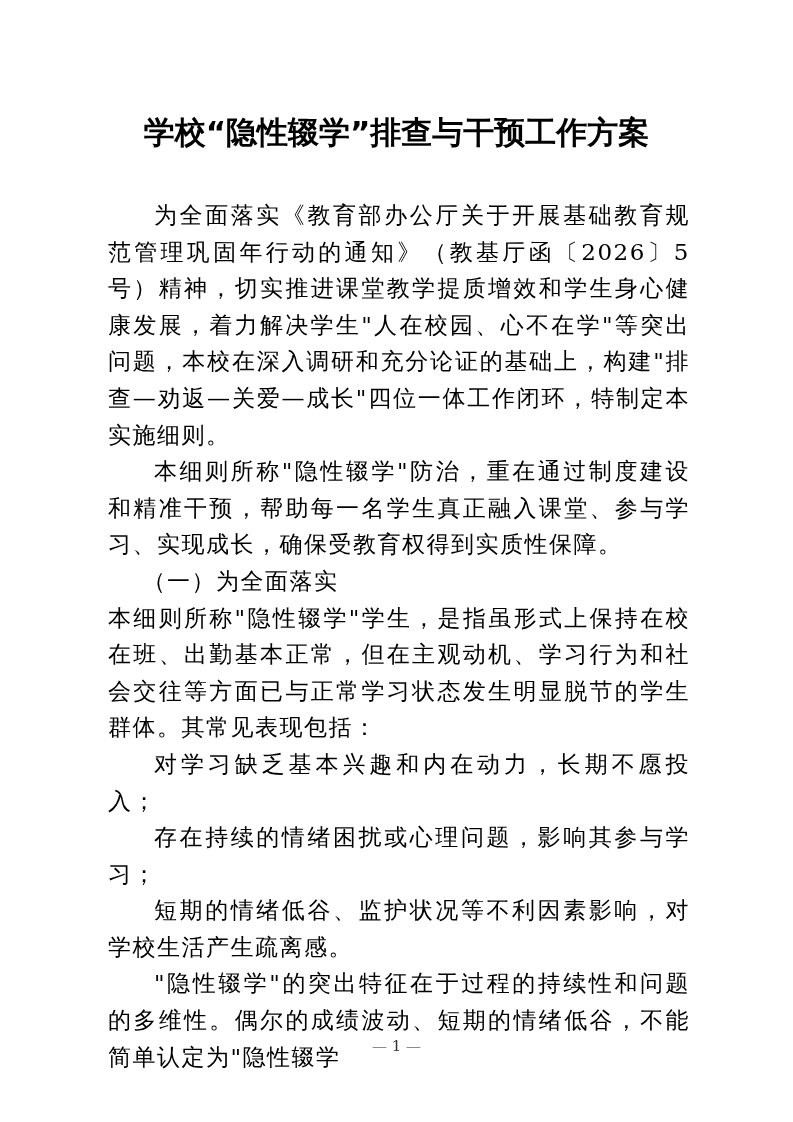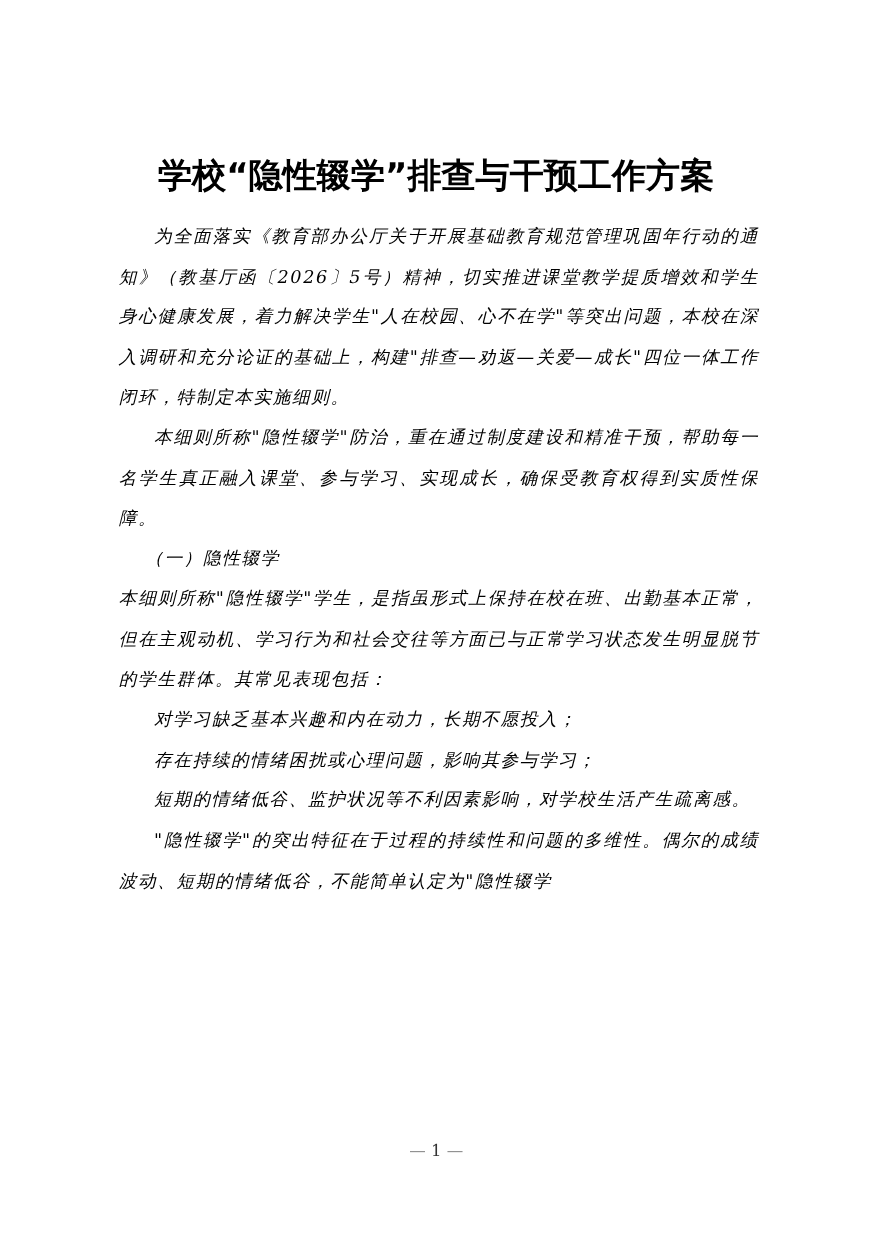--- a/index.html
+++ b/index.html
@@ -2,47 +2,46 @@
 <html><head>
   <meta charset="utf-8">
   <style>
     html, body { margin: 0; padding: 0; background: #ffffff; }
     body { width: 793px; height: 1122px; position: relative; overflow: hidden; color: #000; }
     .page { position: absolute; left: 0; top: 0; width: 793px; height: 1122px; background: #fff; }
     .title {
       position: absolute; left: 0; top: 112px; width: 793px; text-align: center;
       font-family: "DejaVu Sans", sans-serif; font-weight: bold; font-size: 31px; line-height: 40px;
       letter-spacing: 0px;
-      margin-top: 28px;
     }
     .body {
       position: absolute; left: 108px; top: 197px; width: 582px;
-      font-family: "DejaVu Serif", serif; font-size: 16px; line-height: 36.6px;
-      letter-spacing: 1.5px; text-align: justify; font-style: italic;
+      font-family: "DejaVu Serif", serif; font-size: 23px; line-height: 36.6px;
+      letter-spacing: 1.5px; text-align: justify;
     }
     .body p { margin: 0; }
     .indent { text-indent: 2em; }
     .h1 { font-family: "DejaVu Sans", sans-serif; font-weight: bold; text-indent: 2em; letter-spacing: 0.5px; }
     .h2 { text-indent: 1.5em; }
     .footer {
       position: absolute; left: 0; top: 1037px; width: 793px; text-align: center;
       font-family: "DejaVu Serif", serif; font-size: 15px; color: #333;
     }
     .footer .dash { color: #888; }
   </style>
 </head>
 <body>
 
 <div class="page">
   <div class="title">学校“隐性辍学”排查与干预工作方案</div>
 
   <div class="body">
     <p class="indent">为全面落实《教育部办公厅关于开展基础教育规范管理巩固年行动的通知》（教基厅函〔2026〕5号）精神，切实推进课堂教学提质增效和学生身心健康发展，着力解决学生"人在校园、心不在学"等突出问题，本校在深入调研和充分论证的基础上，构建"排查—劝返—关爱—成长"四位一体工作闭环，特制定本实施细则。</p>
     <p class="indent">本细则所称"隐性辍学"防治，重在通过制度建设和精准干预，帮助每一名学生真正融入课堂、参与学习、实现成长，确保受教育权得到实质性保障。</p>
-    <p class="h2">（一）隐性辍学</p>
+    <p class="h2">（一）为全面落实</p>
     <p>本细则所称"隐性辍学"学生，是指虽形式上保持在校在班、出勤基本正常，但在主观动机、学习行为和社会交往等方面已与正常学习状态发生明显脱节的学生群体。其常见表现包括：</p>
     <p class="indent">对学习缺乏基本兴趣和内在动力，长期不愿投入；</p>
     <p class="indent">存在持续的情绪困扰或心理问题，影响其参与学习；</p>
     <p class="indent">短期的情绪低谷、监护状况等不利因素影响，对学校生活产生疏离感。</p>
     <p class="indent">"隐性辍学"的突出特征在于过程的持续性和问题的多维性。偶尔的成绩波动、短期的情绪低谷，不能简单认定为"隐性辍学</p>
   </div>
 
   <div class="footer">
     <span class="dash">—</span>
     <span>1</span>

